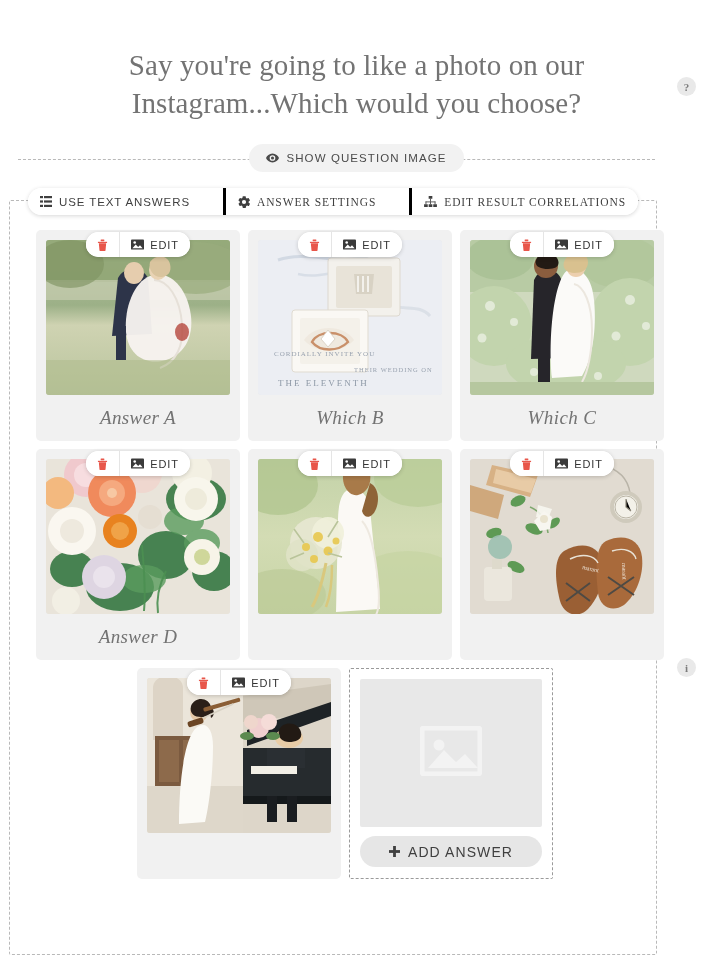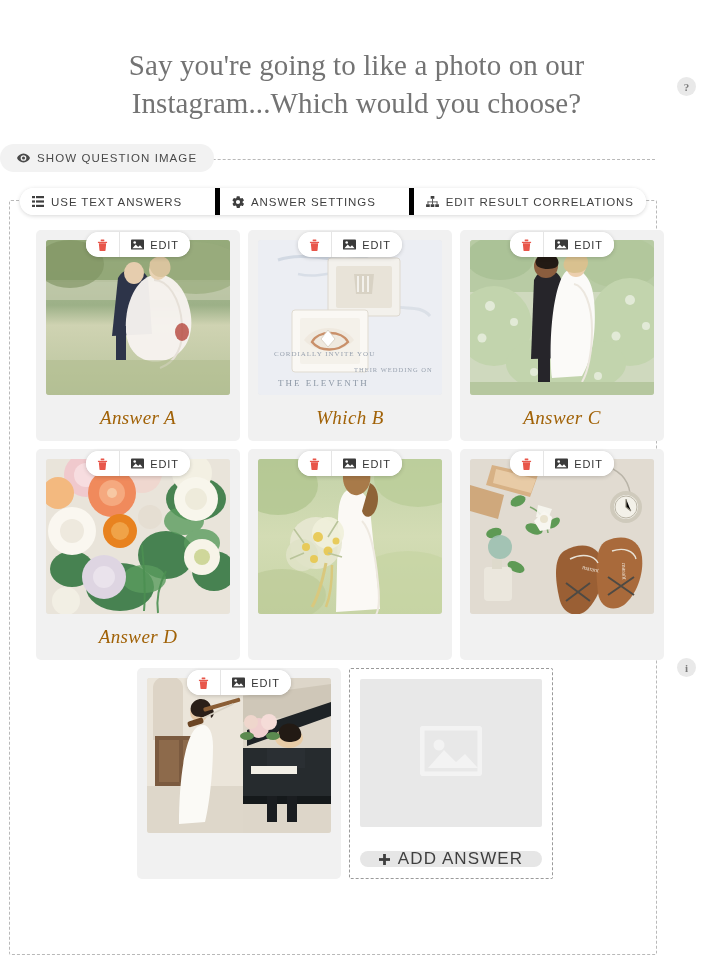--- a/index.html
+++ b/index.html
@@ -32,21 +32,21 @@
     height: 30px;
   }
   .divider-line {
     position: absolute;
     left: 18px; right: 58px; top: 15px;
     border-top: 1px dashed #b9b9b9;
   }
   .pill-row {
     position: absolute;
     left: 0; right: 0; top: 0;
-    display: flex; 
+    display: flex; justify-content: center;
   }
   .pill {
     display: inline-flex;
     align-items: center;
     background: #f2f2f2;
     border-radius: 16px;
     padding: 8px 17px;
     font-size: 11.5px;
     letter-spacing: 1.1px;
     color: #4a4a4a;
@@ -84,21 +84,21 @@
     display: inline-flex;
     align-items: center;
     padding: 0 12px;
     font-size: 11.5px;
     letter-spacing: .9px;
     color: #3f3f3f;
     cursor: pointer;
     white-space: nowrap;
     background: #fff;
   }
-  .tb-btn + .tb-btn { border-left: 5px solid #000000; }
+  .tb-btn + .tb-btn { border-left: 3px solid #000000; font-family: Liberation Serif, serif; }
   .tb-btn .ic { margin-right: 7px; display: inline-flex; }
 
   
   .grid {
     position: absolute;
     left: 26px; top: 29px;
     width: 628px;
     display: flex;
     flex-wrap: wrap;
     gap: 8px 8px;
@@ -120,21 +120,21 @@
     position: relative;
     background: #e7e7e7;
   }
   .thumb svg { display: block; width: 100%; height: 100%; }
 
   .card-label {
     text-align: center;
     font-family: "Liberation Serif", serif;
     font-style: italic;
     font-size: 19px;
-    color: #a16207;
+    color: #737373;
     padding-top: 12px;
     letter-spacing: .4px;
   }
 
   
   .card-actions {
     position: absolute;
     top: 2px; left: 0; right: 0;
     display: flex; justify-content: center;
     z-index: 4;
@@ -170,26 +170,26 @@
     background: #fff;
     position: relative;
   }
   .add-thumb {
     width: 182px; height: 148px;
     background: #e8e8e8;
     border-radius: 2px;
     display: flex; align-items: center; justify-content: center;
   }
   .add-btn {
-    margin-top: 24px;
-    width: 182px; height: 16px;
+    margin-top: 9px;
+    width: 182px; height: 31px;
     background: #e6e6e6;
     border-radius: 16px;
     display: flex; align-items: center; justify-content: center;
-    font-size: 17px;
+    font-size: 14px;
     letter-spacing: 1.1px;
     color: #3f3f3f;
     cursor: pointer;
   }
   .add-btn .ic { margin-right: 8px; display: inline-flex; }
 
   
   .round-btn {
     position: absolute;
     width: 19px; height: 19px;
@@ -437,21 +437,21 @@
             <circle cx="76" cy="26" r="12" fill="#8a5d3e"></circle>
             <path d="M66 20c4-10 18-10 22 0 2 6-2 9-10 9s-14-3-12-9z" fill="#231a14"></path>
             <path d="M98 30c12-4 24 6 26 30 3 30-2 60-12 76l-30 2c-4-40 2-100 16-108z" fill="#fbfaf8"></path>
             <ellipse cx="106" cy="26" rx="10" ry="11" fill="#eccfae"></ellipse>
             <path d="M96 18c8-9 22-6 22 4 0 8-6 11-14 11s-14-6-8-15z" fill="#d9c18f"></path>
             <path d="M104 44c10 2 18 20 18 46 0 22-4 42-10 52" fill="none" stroke="#ece7df" stroke-width="2"></path>
             <rect x="68" y="118" width="12" height="30" fill="#26252a"></rect>
             <rect y="142" width="184" height="13" fill="#b6c79f"></rect>
           </svg>
         </div>
-        <div class="card-label">Answer C</div>
+        <div class="card-label">Which C</div>
       </div>
 
       <div class="card">
         <div class="card-actions">
           <div class="actions-pill">
             <div class="act">
               <span class="ic">
                 <svg width="11" height="12" viewBox="0 0 12 13">
                     <g fill="#e8564a">
                       <rect x="1" y="3" width="10" height="1.3"></rect>

